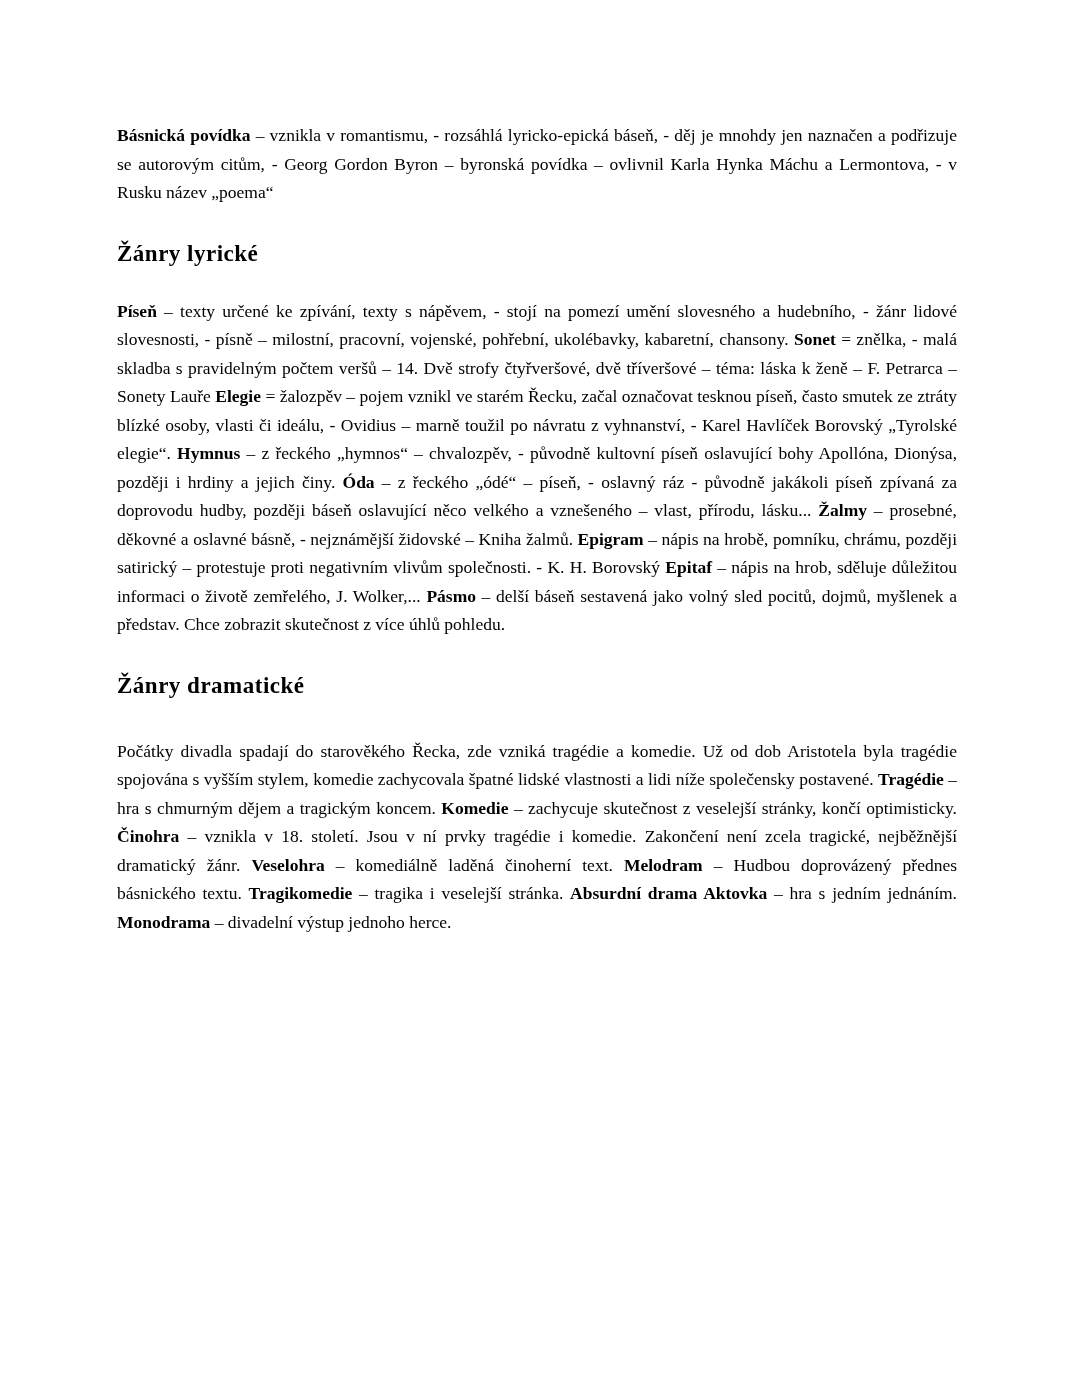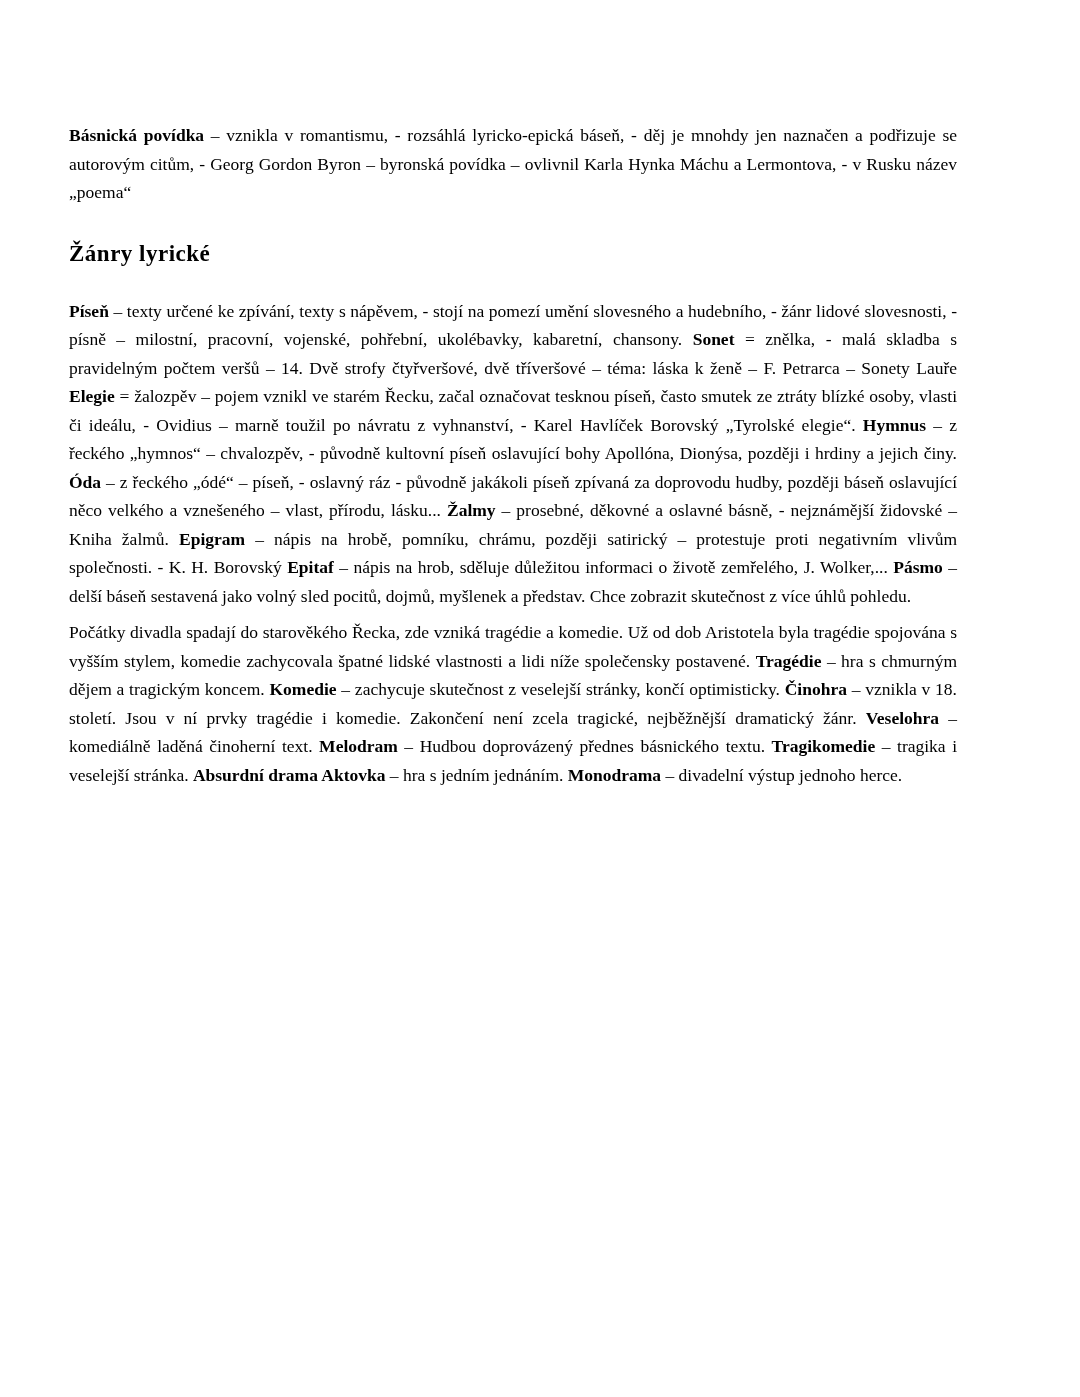--- a/index.html
+++ b/index.html
@@ -6,21 +6,21 @@
     margin: 0;
     padding: 0;
     background: #ffffff;
   }
   .page {
     position: relative;
     width: 1080px;
     height: 1397px;
     background: #ffffff;
     box-sizing: border-box;
-    padding: 121px 123px 0 69px;
+    padding: 121px 123px 0 117px;
     font-family: "Liberation Serif", "DejaVu Serif", serif;
     color: #000000;
     overflow: hidden;
   }
   .doc-paragraph {
     font-size: 17.5px;
     line-height: 1.63;
     text-align: justify;
     margin: 0;
   }
@@ -41,18 +41,19 @@
 <body>
 
 <div class="page">
 
   <p class="doc-paragraph"><strong>Básnická povídka</strong><span> – vznikla v romantismu, - rozsáhlá lyricko-epická báseň, - děj je mnohdy jen naznačen a podřizuje se autorovým citům, - Georg Gordon Byron – byronská povídka – ovlivnil Karla Hynka Máchu a Lermontova, - v Rusku název „poema“</span></p>
 
   <h1 class="doc-heading">Žánry lyrické</h1>
 
   <p class="doc-paragraph"><strong>Píseň</strong><span> – texty určené ke zpívání, texty s nápěvem, - stojí na pomezí umění slovesného a hudebního, - žánr lidové slovesnosti, - písně – milostní, pracovní, vojenské, pohřební, ukolébavky, kabaretní, chansony. </span><strong>Sonet</strong><span> = znělka, - malá skladba s pravidelným počtem veršů – 14. Dvě strofy čtyřveršové, dvě tříveršové – téma: láska k ženě – F. Petrarca – Sonety Lauře </span><strong>Elegie</strong><span> = žalozpěv – pojem vznikl ve starém Řecku, začal označovat tesknou píseň, často smutek ze ztráty blízké osoby, vlasti či ideálu, - Ovidius – marně toužil po návratu z vyhnanství, - Karel Havlíček Borovský „Tyrolské elegie“. </span><strong>Hymnus</strong><span> – z řeckého „hymnos“ – chvalozpěv, - původně kultovní píseň oslavující bohy Apollóna, Dionýsa, později i hrdiny a jejich činy. </span><strong>Óda</strong><span> – z řeckého „ódé“ – píseň, - oslavný ráz - původně jakákoli píseň zpívaná za doprovodu hudby, později báseň oslavující něco velkého a vznešeného – vlast, přírodu, lásku... </span><strong>Žalmy</strong><span> – prosebné, děkovné a oslavné básně, - nejznámější židovské – Kniha žalmů. </span><strong>Epigram</strong><span> – nápis na hrobě, pomníku, chrámu, později satirický – protestuje proti negativním vlivům společnosti. - K. H. Borovský </span><strong>Epitaf</strong><span> – nápis na hrob, sděluje důležitou informaci o životě zemřelého, J. Wolker,... </span><strong>Pásmo</strong><span> – delší báseň sestavená jako volný sled pocitů, dojmů, myšlenek a představ. Chce zobrazit skutečnost z více úhlů pohledu.</span></p>
 
+  <h1 class="doc-heading">Žánry dramatické</h1>
 
   <div class="spacer-after-drama-heading"></div>
 
   <p class="doc-paragraph"><span>Počátky divadla spadají do starověkého Řecka, zde vzniká tragédie a komedie. Už od dob Aristotela byla tragédie spojována s vyšším stylem, komedie zachycovala špatné lidské vlastnosti a lidi níže společensky postavené. </span><strong>Tragédie</strong><span> – hra s chmurným dějem a tragickým koncem. </span><strong>Komedie</strong><span> – zachycuje skutečnost z veselejší stránky, končí optimisticky. </span><strong>Činohra</strong><span> – vznikla v 18. století. Jsou v ní prvky tragédie i komedie. Zakončení není zcela tragické, nejběžnější dramatický žánr. </span><strong>Veselohra</strong><span> – komediálně laděná činoherní text. </span><strong>Melodram</strong><span> – Hudbou doprovázený přednes básnického textu. </span><strong>Tragikomedie</strong><span> – tragika i veselejší stránka. </span><strong>Absurdní drama Aktovka</strong><span> – hra s jedním jednáním. </span><strong>Monodrama</strong><span> – divadelní výstup jednoho herce.</span></p>
 
 </div>
 
 </body></html>

